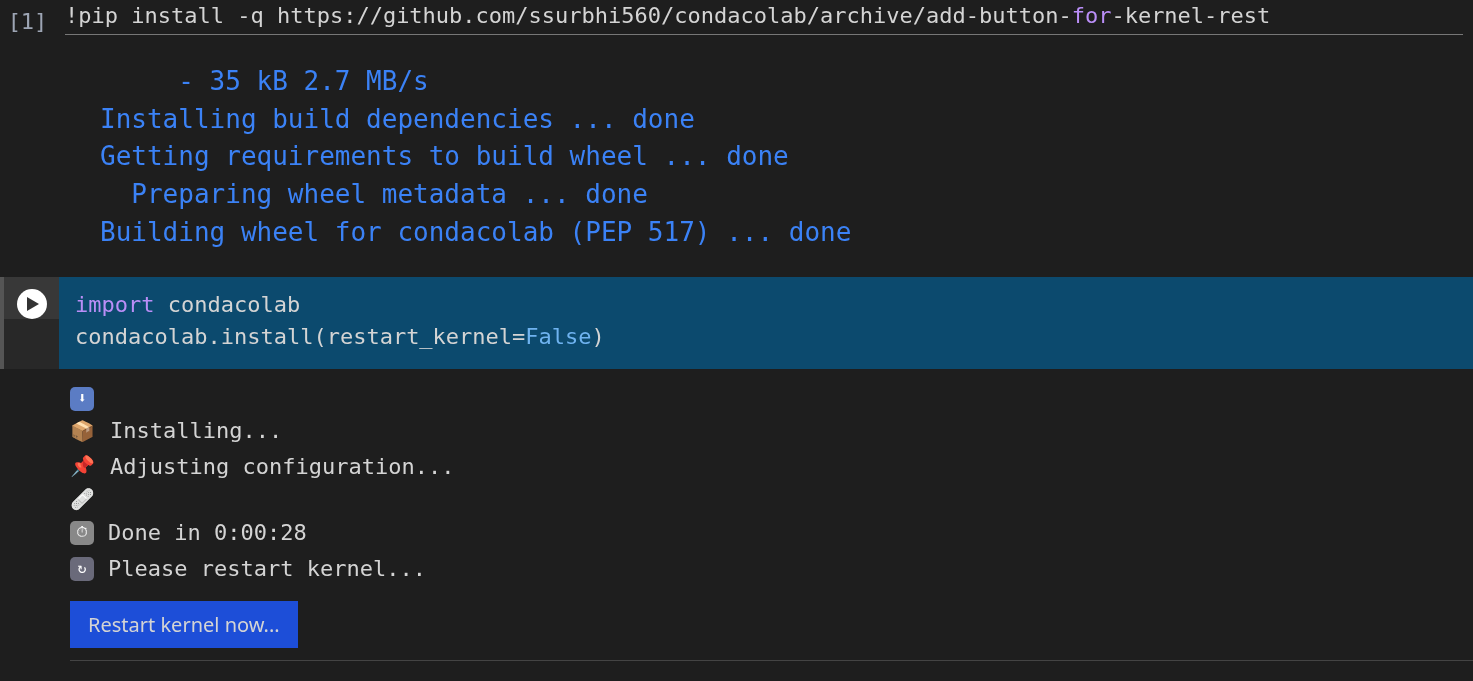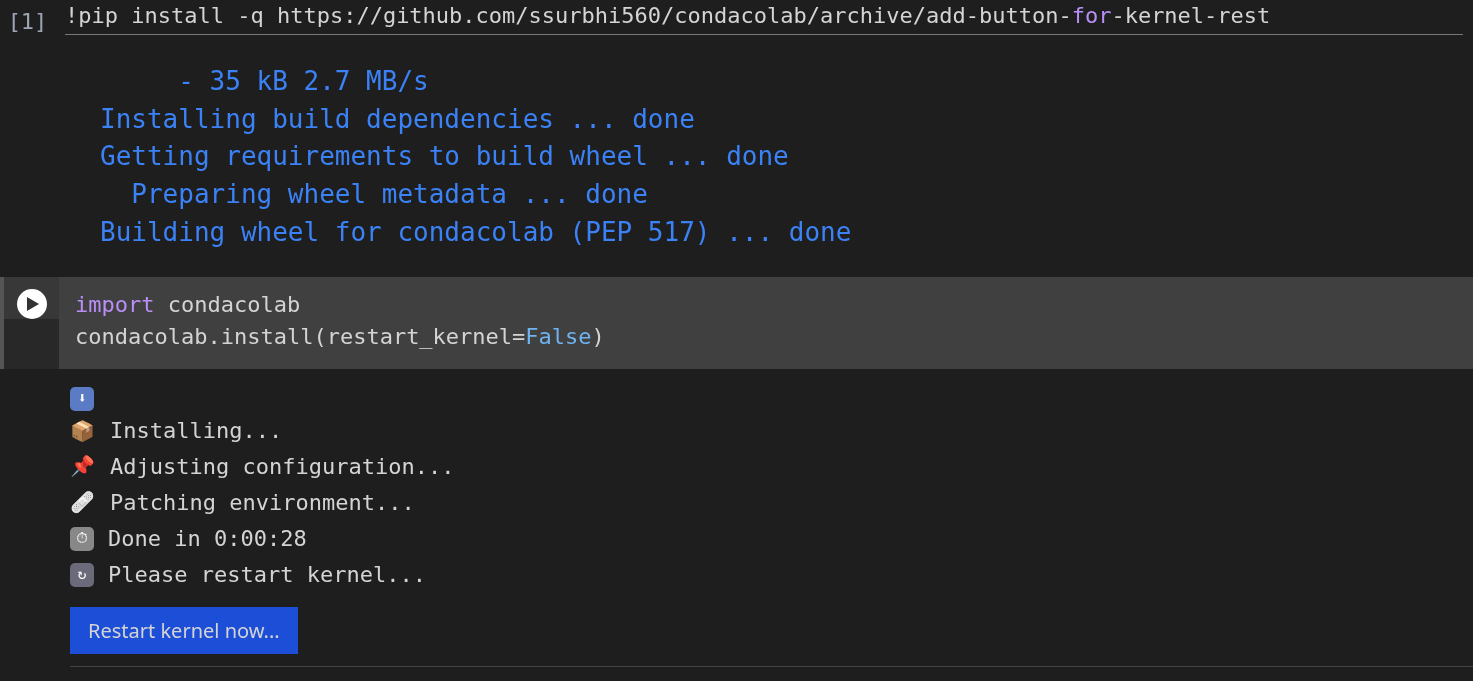--- a/index.html
+++ b/index.html
@@ -65,21 +65,21 @@
     border-radius: 50%;
     background: #fff;
     display: flex;
     align-items: center;
     justify-content: center;
     cursor: pointer;
   }
   .run-btn svg { margin-left: 2px; }
   .cell-2 .code-area {
     padding: 12px 10px 16px 16px;
-    background: #404040;
+    background: #0c4a6e;
   }
   .kw-import { color: #ba8ef7; }
   .ident { color: #d4d4d4; }
   .call { color: #d4d4d4; }
   .bool { color: #6fb3f0; }
   .output-2 {
     padding: 16px 0 10px 70px;
     color: #d4d4d4;
     white-space: nowrap;
     overflow: hidden;
@@ -174,21 +174,20 @@
   <div class="out-row">
     <span class="emoji-box">📦</span>
     <span>Installing...</span>
   </div>
   <div class="out-row">
     <span class="emoji-box">📌</span>
     <span>Adjusting configuration...</span>
   </div>
   <div class="out-row">
     <span class="emoji-box">🩹</span>
-    <span>Patching environment...</span>
   </div>
   <div class="out-row">
     <span class="emoji-square" style="background:#888">⏱</span>
     <span>Done in 0:00:28</span>
   </div>
   <div class="out-row">
     <span class="emoji-square" style="background:#6a6a7a">↻</span>
     <span>Please restart kernel...</span>
   </div>
   <button class="restart-btn">Restart kernel now...</button>

